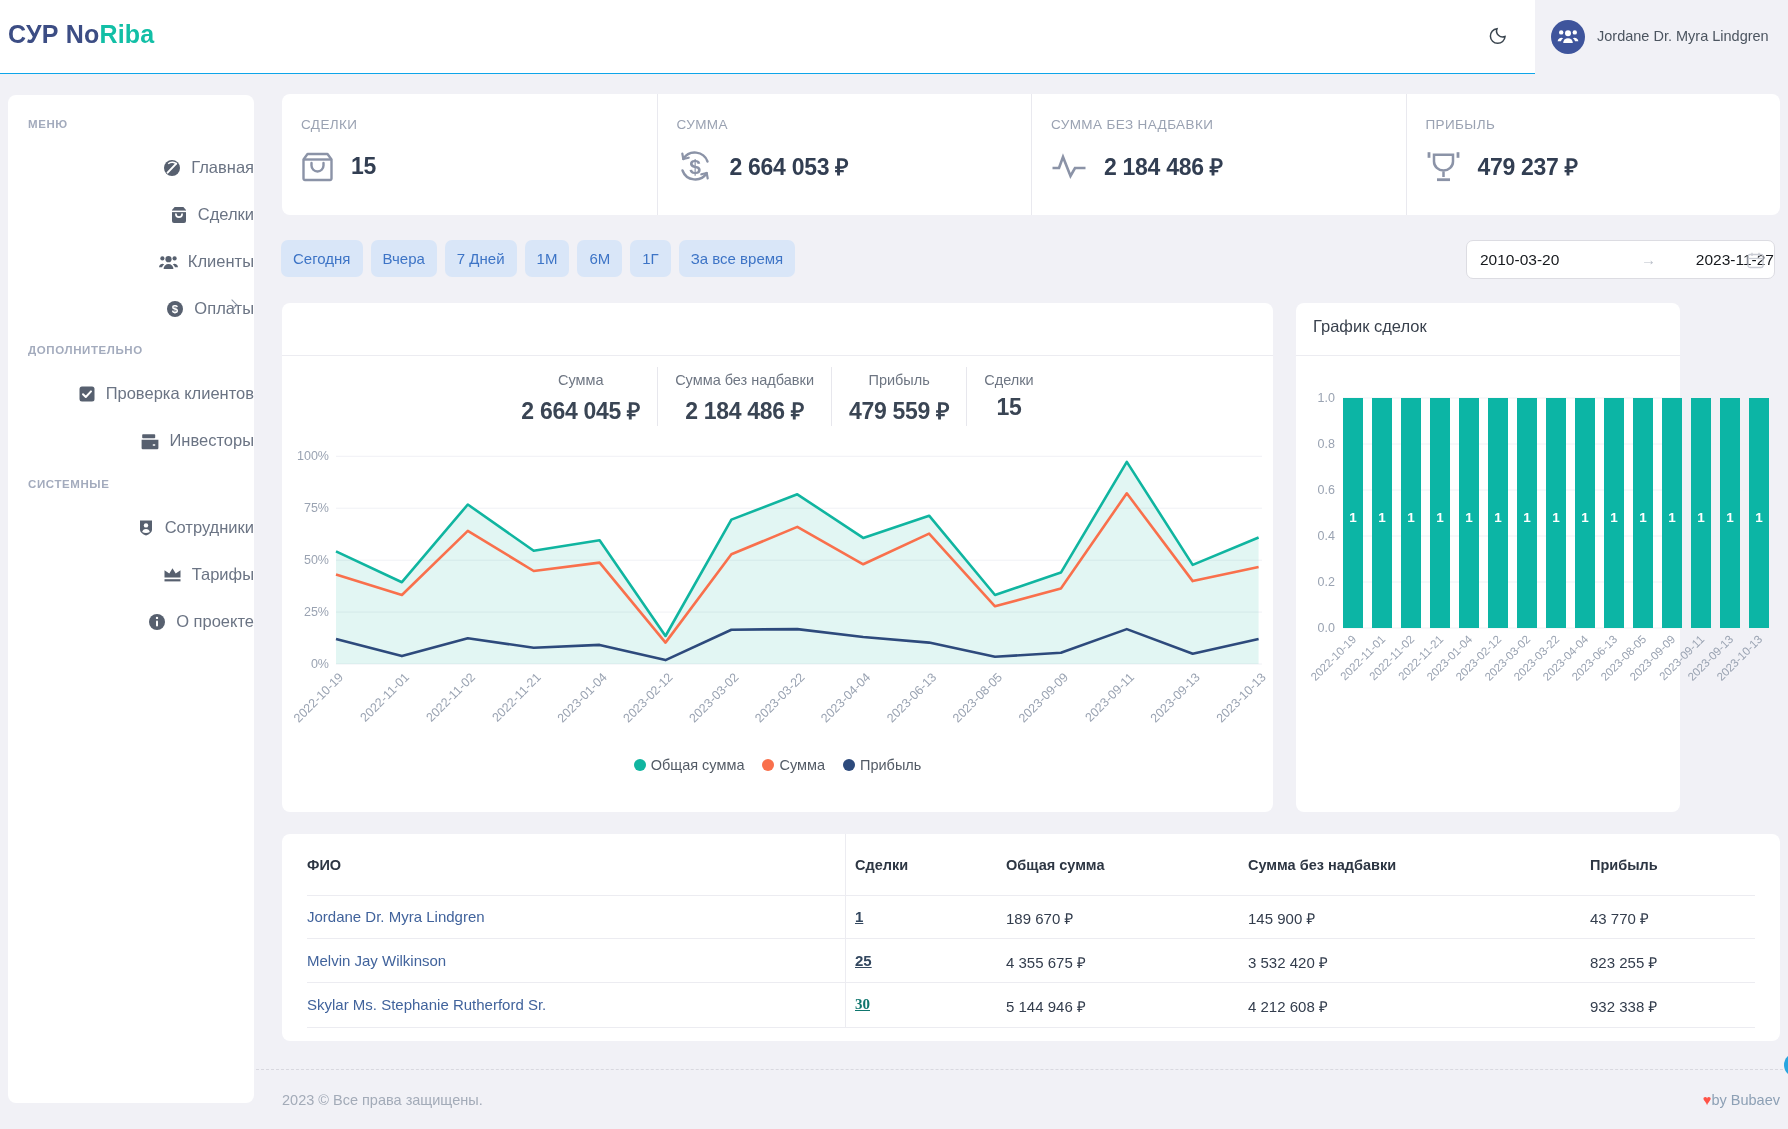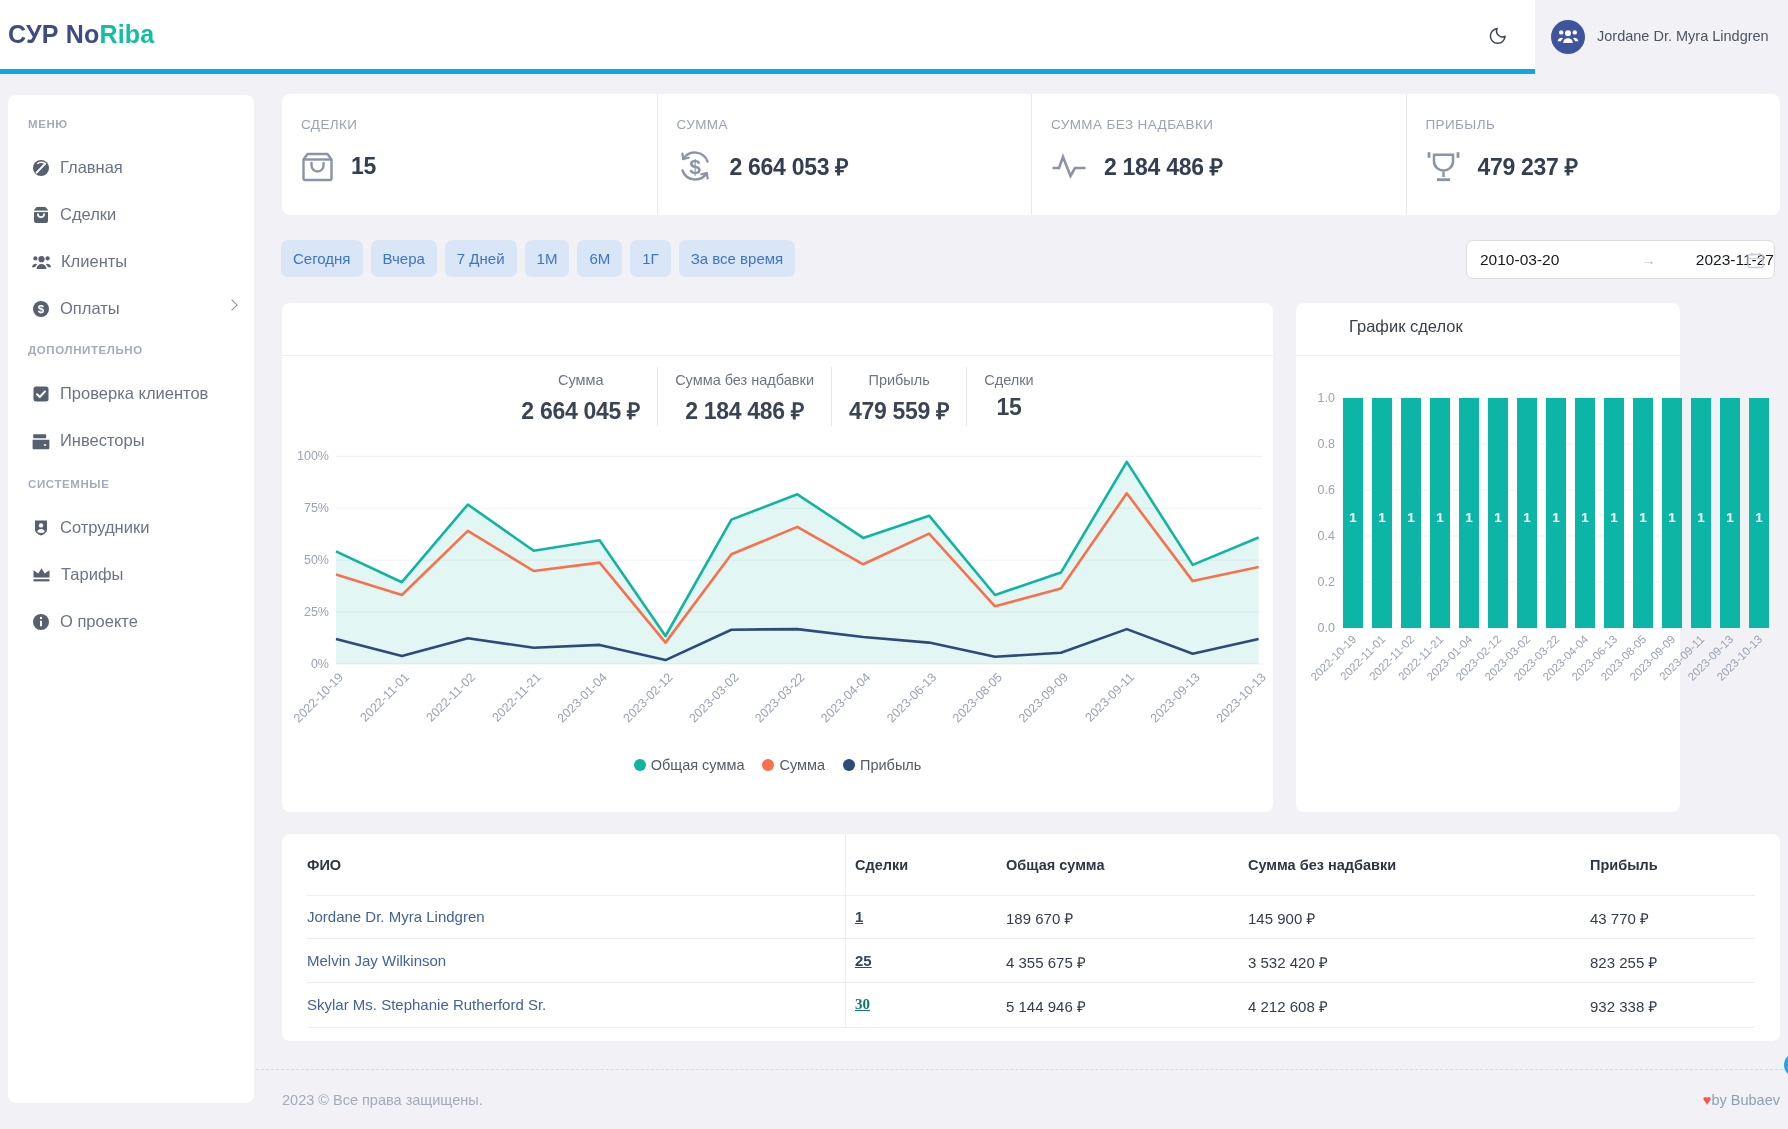--- a/index.html
+++ b/index.html
@@ -1,31 +1,31 @@
 <!DOCTYPE html>
 <html lang="ru"><head>
 <meta charset="utf-8">
 <title>СУР NoRiba</title>
 <style>
 * { margin:0; padding:0; box-sizing:border-box; }
 html,body { width:1788px; height:1129px; overflow:hidden; }
 body { background:#f1f1f6; font-family:"Liberation Sans", sans-serif; position:relative; color:#333; }
 
-#header { position:absolute; left:0; top:0; width:1746px; height:74px; background:#fff; border-bottom:5px solid #0ea5e9; z-index:5; }
+#header { position:absolute; left:0; top:0; width:1746px; height:74px; background:#fff; border-bottom:1px solid #0ea5e9; z-index:5; }
 #logo { position:absolute; left:8px; top:20px; font-size:25px; font-weight:bold; color:#3c4d84; letter-spacing:0.2px; }
 #logo .teal { color:#12bfa6; }
 #moon { position:absolute; left:1488px; top:25px; width:21px; height:21px; }
 #userbox { position:absolute; left:1535px; top:0; width:253px; height:74px; background:#f1f1f6; }
 #avatar { position:absolute; left:16px; top:20px; width:34px; height:34px; border-radius:50%; background:#3e549c; }
 
 #username { position:absolute; left:62px; top:28px; font-size:14.5px; color:#4c5560; }
 
 #sidebar { position:absolute; left:8px; top:95px; width:246px; height:1008px; background:#fff; border-radius:8px; }
 .side-head { margin:0 0 0 20px; font-size:11.5px; font-weight:bold; letter-spacing:0.6px; color:#a3abbd; }
-.side-item { position:relative; height:47px; display:flex; align-items:center; padding-left:24px; color:#6b7484; font-size:16.5px; }
+.side-item { position:relative; height:47px; display:flex; align-items:center; padding-left:24px; color:#6b7484; font-size:16.5px;justify-content:flex-end; }
 .side-item svg { margin-right:10px; flex:none; }
 .chev { position:absolute; right:18px; top:16px; width:8px; height:8px; border-right:1.6px solid #8a93a3; border-top:1.6px solid #8a93a3; transform:rotate(45deg); }
 
 #statrow { position:absolute; left:282px; top:94px; width:1498px; height:121px; background:#fff; border-radius:8px; display:flex; }
 .stat { position:relative; width:374.5px; padding:23px 0 0 19px; }
 .stat + .stat { border-left:1px solid #e9e9ef; }
 .stat .lbl { font-size:13.5px; color:#9aa2b2; letter-spacing:0.4px; }
 .stat .row { position:absolute; left:19px; top:55px; display:flex; align-items:center; height:34px; }
 .stat .val { font-size:23px; font-weight:bold; color:#323e52; margin-left:17px; letter-spacing:-0.3px; }
 
@@ -33,21 +33,21 @@
 .fbtn { height:37px; background:#d9e6f8; color:#3d74c6; font-size:15px; border-radius:7px; display:flex; align-items:center; padding:0 12px; }
 
 #datepick { position:absolute; left:1466px; top:240px; width:309px; height:39px; background:#fff; border:1px solid #dcdce2; border-radius:7px; display:flex; align-items:center;justify-content:space-between; }
 #datepick .d1 { margin-left:13px; font-size:15.5px; color:#16191d; }
 #datepick .arr { margin-left:54px; color:#b9bfc9; font-size:15px; }
 #datepick .d2 { margin-left:12px; font-size:15.5px; color:#16191d; }
 #datepick .cal { position:absolute; right:10px; top:11px; }
 
 .card { position:absolute; background:#fff; border-radius:8px; }
 #chart1 { left:282px; top:303px; width:991px; height:509px; }
-#chart2 { left:1296px; top:303px; width:384px; height:509px;padding-left:36px; }
+#chart2 { left:1296px; top:303px; width:384px; height:509px; }
 .card h3 { font-size:16.5px; font-weight:normal; color:#39414d; padding:14px 0 0 17px; height:52px; }
 .cardsep { position:absolute; left:0; top:52px; width:100%; height:1px; background:#ececf1; }
 
 #cstats { position:absolute; left:0; top:64px; width:991px; display:flex; justify-content:center; }
 .cstat { text-align:center; padding:0 17px; }
 .cstat + .cstat { border-left:1px solid #e7e7ed; }
 .cstat .cl { font-size:14.5px; color:#6e7683; margin-top:5px; }
 .cstat .cv { font-size:23px; font-weight:bold; color:#3a4554; margin-top:6px; letter-spacing:-0.3px; }
 #legend1 { position:absolute; left:0; top:454px; width:991px; display:flex; justify-content:center; gap:18px; }
 .litem { display:flex; align-items:center; font-size:14.5px; color:#535b66; }

